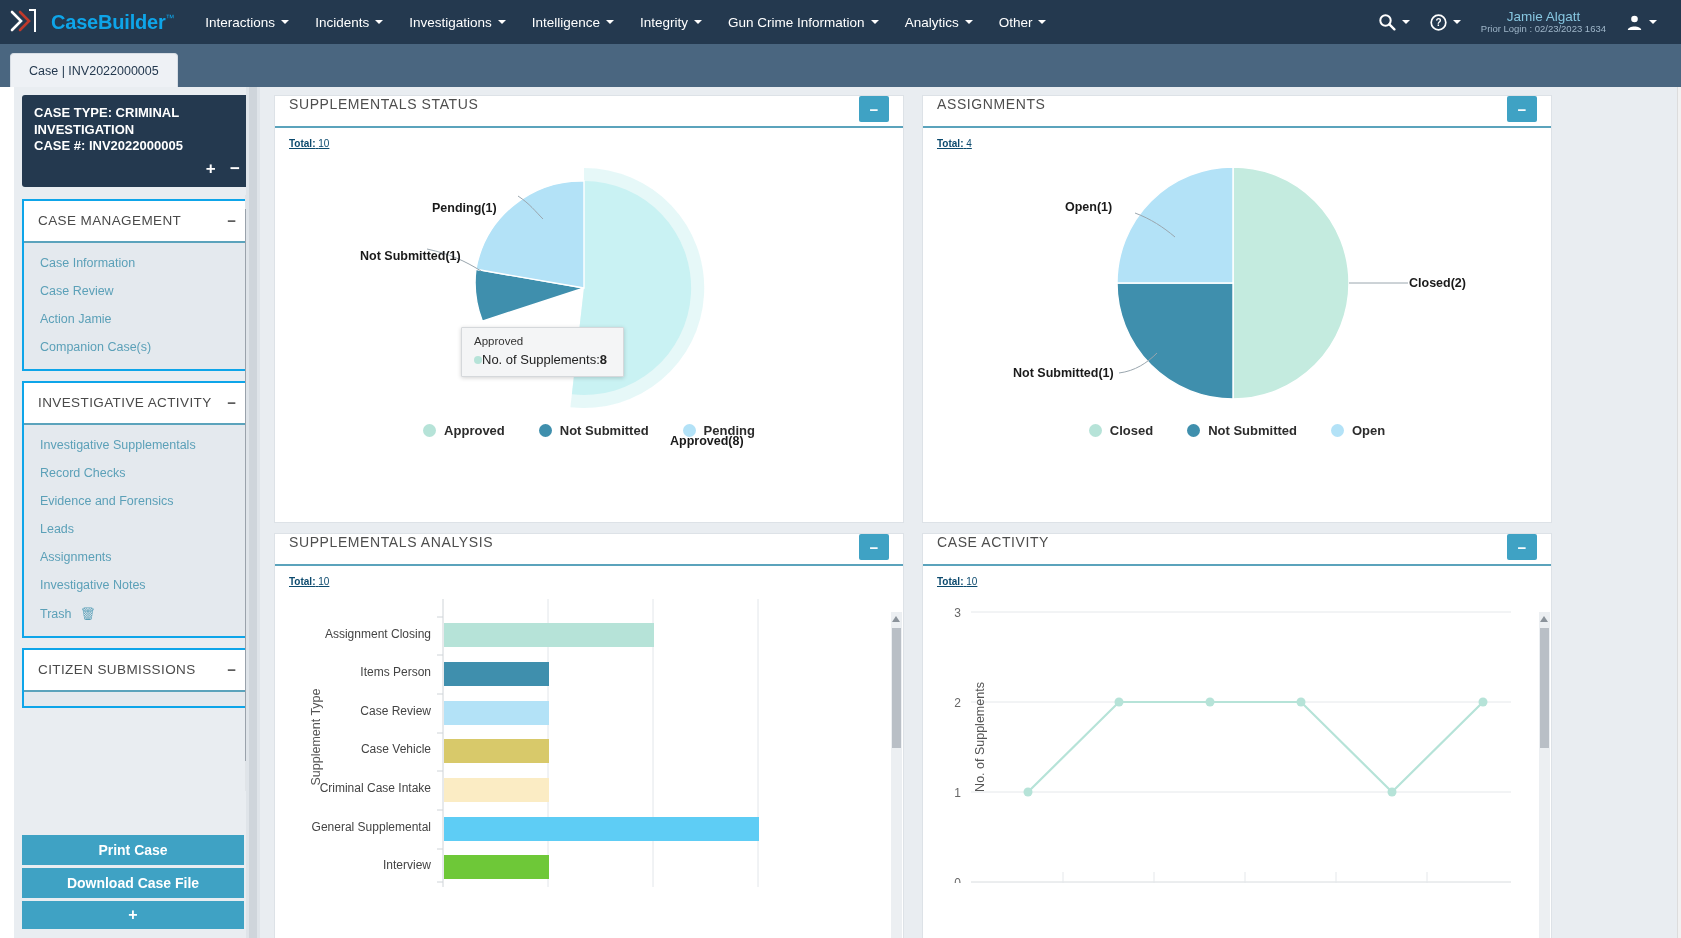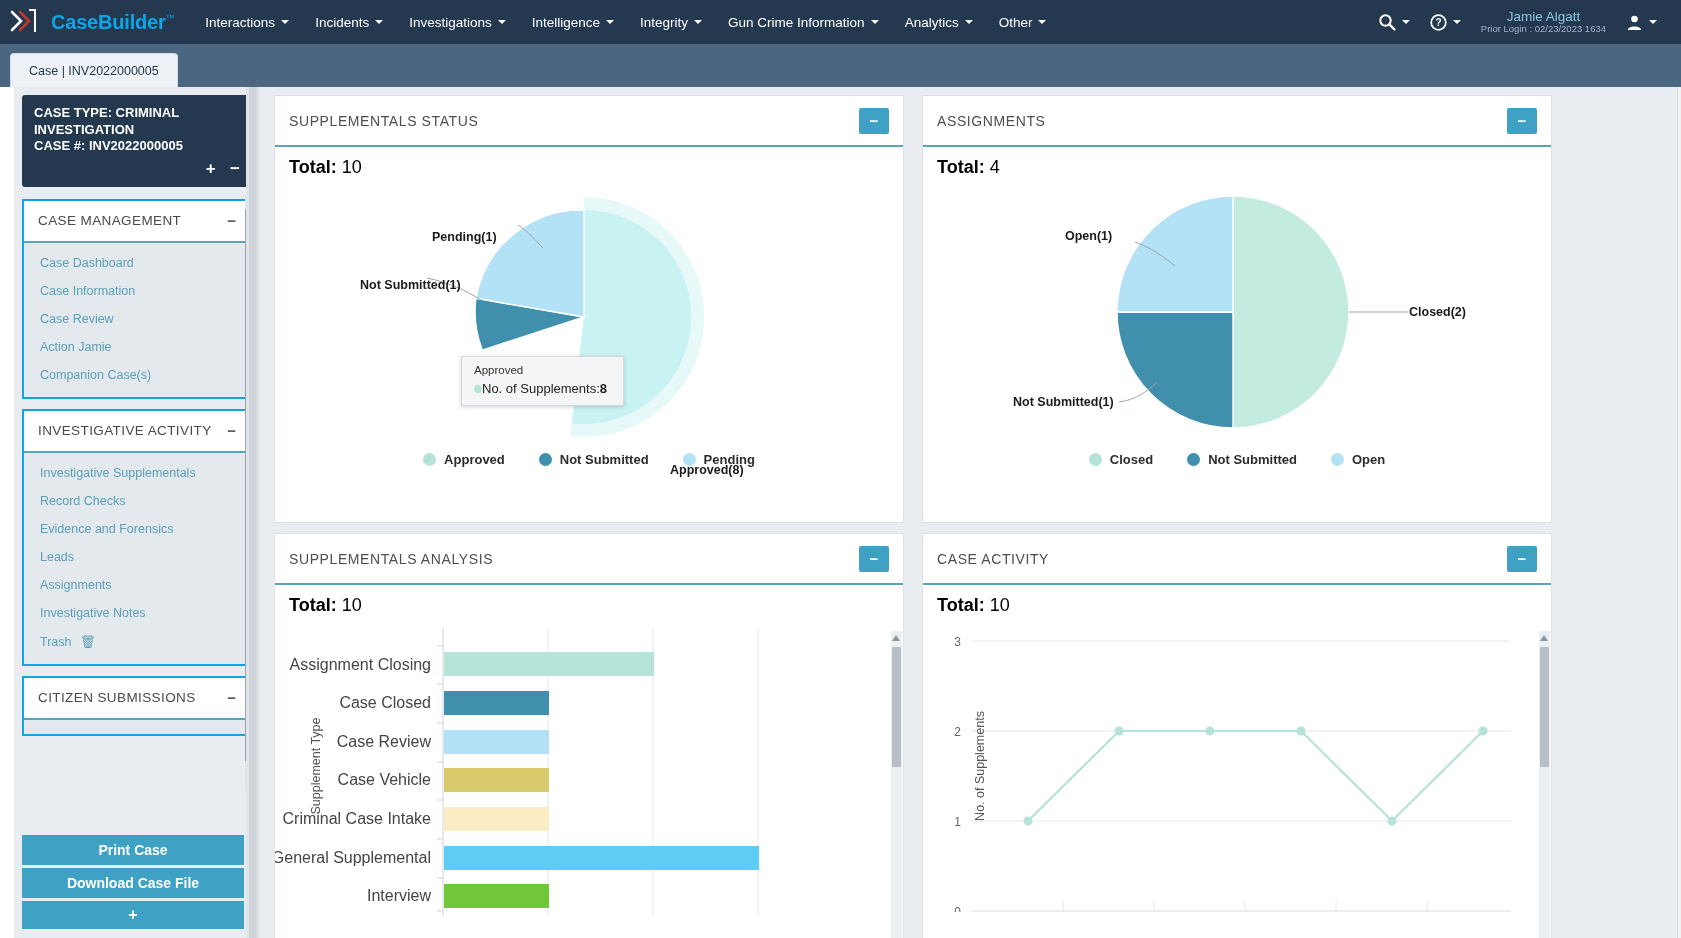--- a/index.html
+++ b/index.html
@@ -132,32 +132,32 @@
     padding: 8px 8px 0 8px;
     display: grid;
     grid-template-columns: 630px 630px;
     grid-template-rows: 428px 428px;
     gap: 10px 18px;
   }
   .widget {
     background: #ffffff; border: 1px solid #dde2e7; position: relative; overflow: hidden;
   }
   .widget-head {
-    height: 51px; display: flex; align-items: center; justify-content: space-between;
+    height: 32px; display: flex; align-items: flex-start; justify-content: space-between;
     padding: 0 14px; border-bottom: 2px solid #5ba3bc;
   }
   .widget-title { font-size: 14px; color: #4e4e4e; letter-spacing: 0.6px; }
   .widget-min {
     width: 30px; height: 26px; background: #3fa2c4; color: #fff;
     display: flex; align-items: center; justify-content: center;
     font-size: 15px; font-weight: bold; cursor: pointer; border-radius: 2px;
   }
   .widget-body { position: relative; height: calc(100% - 46px); }
   .total-line {
-    font-size: 18px; color: #000000; padding: 10px 0 0 14px;
+    font-size: 10px; color: #0c4a6e; padding: 10px 0 0 14px; text-decoration: underline;
   }
   .total-line b { font-weight: bold; }
 
   
   .pie-wrap { position: relative; width: 100%; height: 268px; }
   .pie-label {
     position: absolute; font-size: 12.5px; color: #1a1a1a; font-weight: 600;
     white-space: nowrap;
   }
   .legend {
@@ -180,21 +180,21 @@
   .pie-tooltip .tt-dot { width: 8px; height: 8px; border-radius: 50%; background: #b6e3d8; }
   .pie-tooltip .tt-val { font-weight: bold; }
 
   
   .barchart { position: relative; width: 100%; height: 315px; }
   .axis-title-y {
     position: absolute; left: 10px; top: 50%; transform: translateY(-50%) rotate(-90deg);
     font-size: 12.5px; color: #555; white-space: nowrap;
   }
   .bar-cat {
-    position: absolute; right: 0; font-size: 16px; color: #444; text-align: right;
+    position: absolute; right: 0; font-size: 12px; color: #444; text-align: right;
     white-space: nowrap;
   }
 
   
   .linechart { position: relative; width: 100%; height: 300px; }
 
   
   .w-scroll {
     position: absolute; right: 1px; top: 46px; width: 11px; bottom: 1px; background: #eceff2;
   }
@@ -333,21 +333,20 @@
         <span>−</span>
       </div>
     </div>
 
     <div class="panel">
       <div class="panel-head">
         <span class="panel-head-title">CASE MANAGEMENT</span>
         <span class="panel-head-min">−</span>
       </div>
       <div class="panel-list">
-        <div class="panel-list-item">Case Dashboard</div>
         <div class="panel-list-item">Case Information</div>
         <div class="panel-list-item">Case Review</div>
         <div class="panel-list-item">Action Jamie</div>
         <div class="panel-list-item">Companion Case(s)</div>
       </div>
     </div>
 
     <div class="panel">
       <div class="panel-head">
         <span class="panel-head-title">INVESTIGATIVE ACTIVITY</span>
@@ -532,21 +531,21 @@
             <rect x="169" y="36" width="210" height="24" fill="#b6e3d8"></rect>
             <rect x="169" y="75" width="105" height="24" fill="#3f8fad"></rect>
             <rect x="169" y="114" width="105" height="24" fill="#b3e2f7"></rect>
             <rect x="169" y="152" width="105" height="24" fill="#d8c96a"></rect>
             <rect x="169" y="191" width="105" height="24" fill="#fbecc4"></rect>
             <rect x="169" y="230" width="315" height="24" fill="#5ecdf5"></rect>
             <rect x="169" y="268" width="105" height="24" fill="#6ec838"></rect>
           </svg>
 
           <div class="bar-cat" style="top:40px;  width:160px; left:-4px;">Assignment Closing</div>
-          <div class="bar-cat" style="top:78px;  width:160px; left:-4px;">Case Closed</div>
+          <div class="bar-cat" style="top:78px;  width:160px; left:-4px;">Items Person</div>
           <div class="bar-cat" style="top:117px; width:160px; left:-4px;">Case Review</div>
           <div class="bar-cat" style="top:155px; width:160px; left:-4px;">Case Vehicle</div>
           <div class="bar-cat" style="top:194px; width:160px; left:-4px;">Criminal Case Intake</div>
           <div class="bar-cat" style="top:233px; width:160px; left:-4px;">General Supplemental</div>
           <div class="bar-cat" style="top:271px; width:160px; left:-4px;">Interview</div>
         </div>
 
         <div class="w-scroll">
           <div class="w-up"></div>
           <div class="w-thumb"></div>

